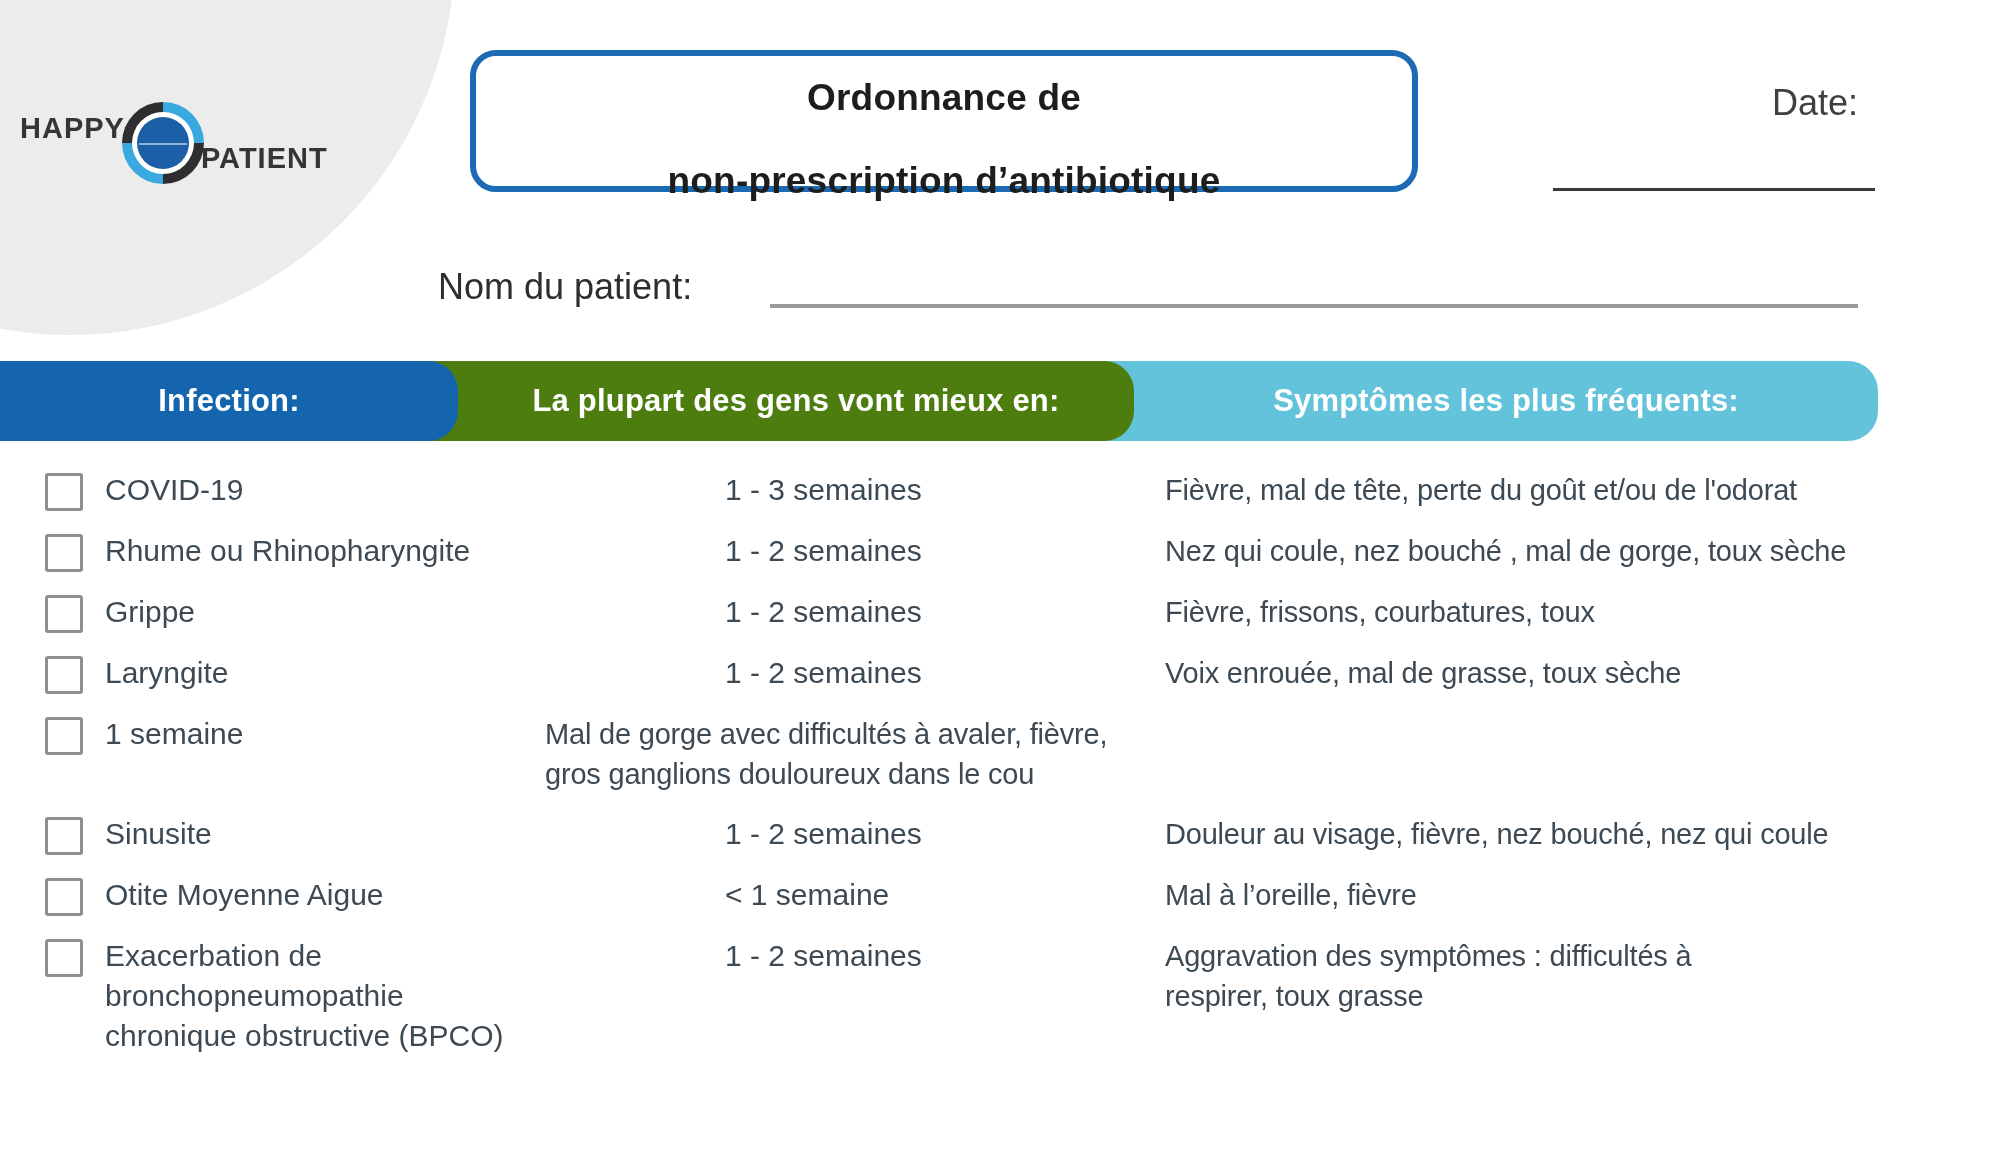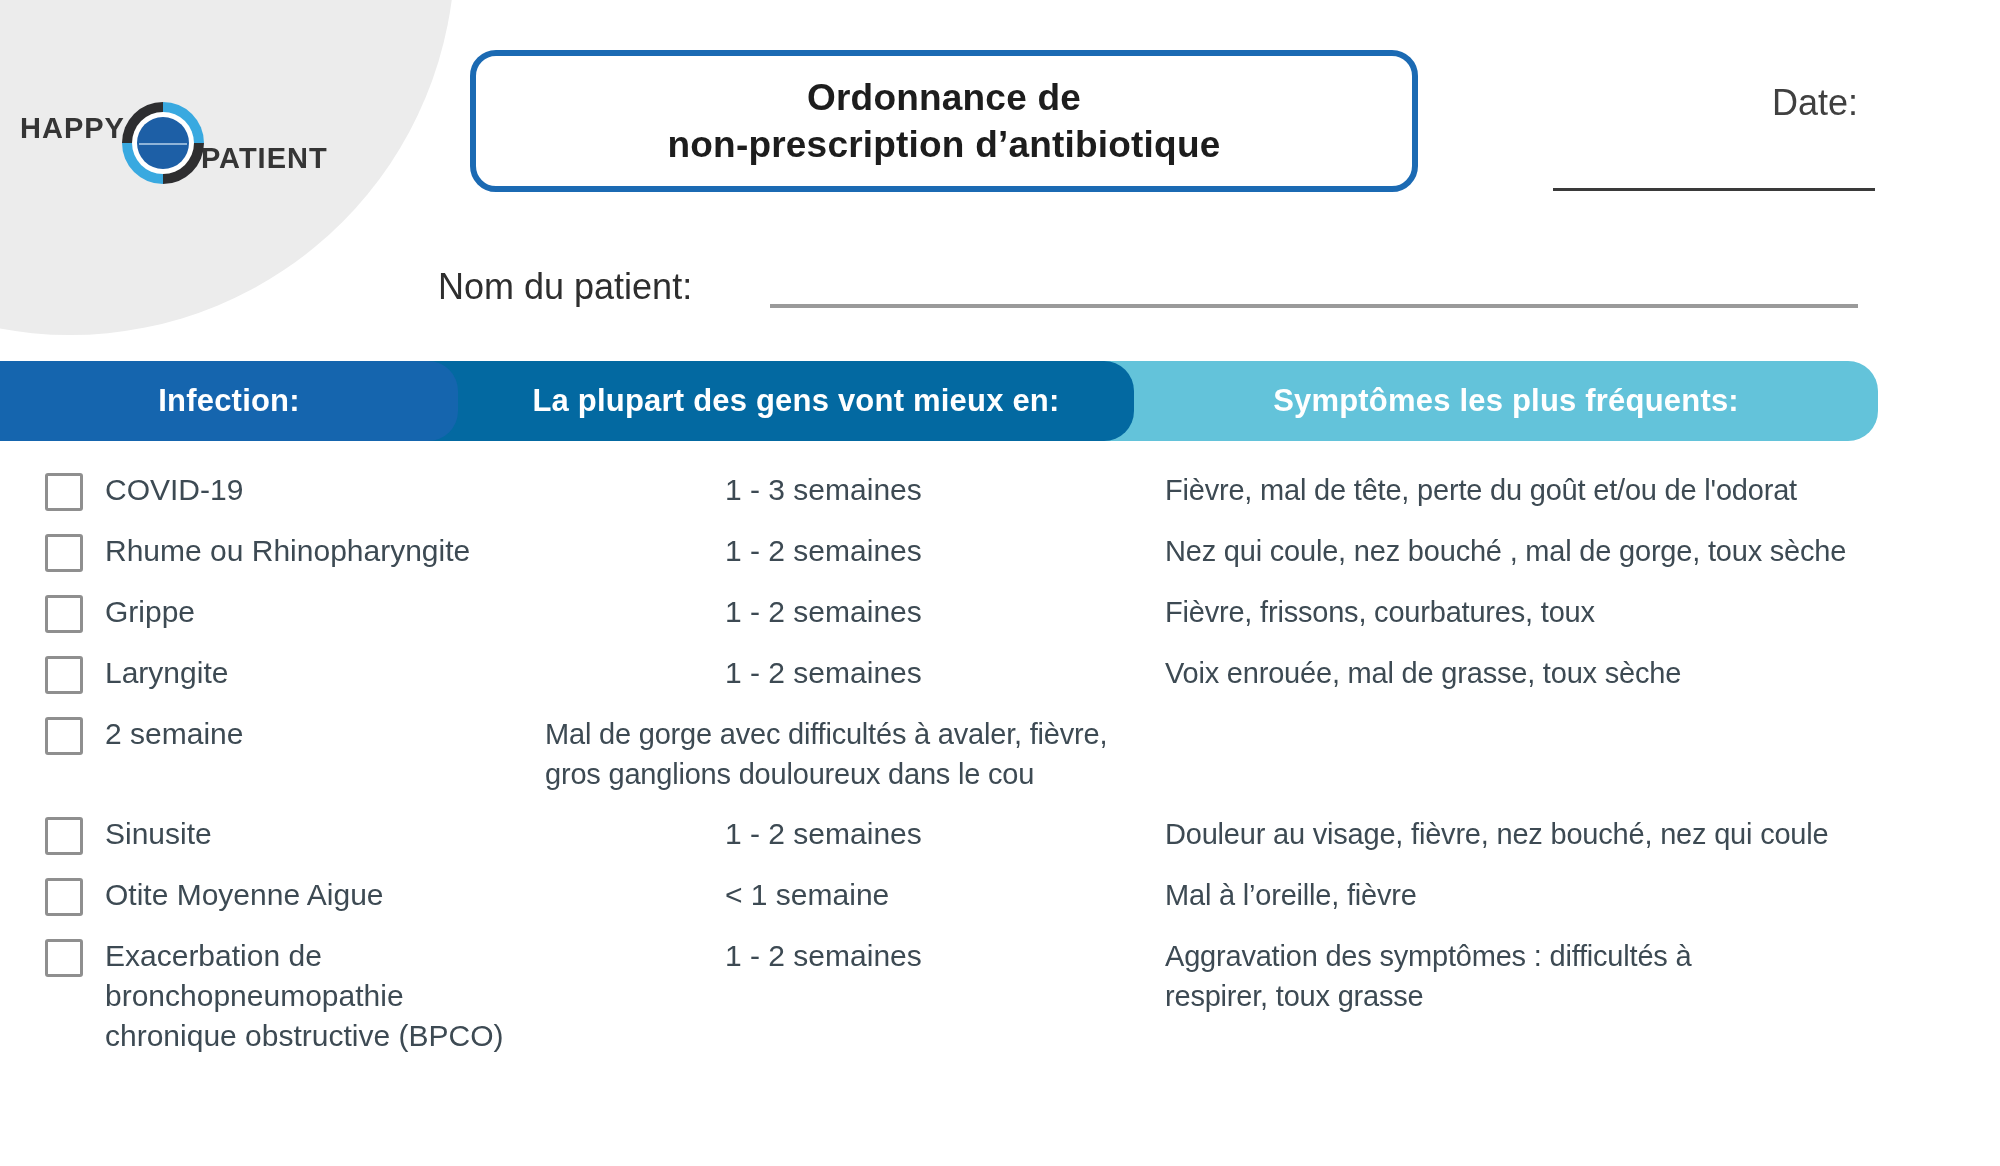--- a/index.html
+++ b/index.html
@@ -23,21 +23,21 @@
   .logo-gap  { position:absolute; inset:10px; border-radius:50%; background:#ffffff; }
   .logo-core { position:absolute; inset:15px; border-radius:50%; background:#1d5fa6; }
   .logo-equator { position:absolute; left:17px; right:17px; top:50%; height:2px; background:#8fb4d8; }
   .logo-patient { font-size:29px; font-weight:bold; letter-spacing:1px; color:#353535; margin-top:30px; }
   
   .title-box {
     position:absolute; left:470px; top:50px; width:948px; height:142px; box-sizing:border-box;
     border:6px solid #1b6ab3; border-radius:26px; background:#ffffff;
     display:flex; flex-direction:column; justify-content:center; align-items:center;
   }
-  .title-line { font-size:37px; font-weight:bold; color:#1d1d1d; line-height:47px; letter-spacing:0.2px; }
+  .title-line { font-size:37px; font-weight:bold; color:#1d1d1d; line-height:47px; letter-spacing:0.2px;margin-top:36px; }
   
   .date-label { position:absolute; left:1772px; top:82px; font-size:36px; color:#404040; }
   .date-line  { position:absolute; left:1553px; top:188px; width:322px; height:3px; background:#3a3a3a; }
   .name-label { position:absolute; left:438px; top:266px; font-size:36px; color:#2e2e2e; }
   .name-line  { position:absolute; left:770px; top:304px; width:1088px; height:4px; background:#9a9a9a; }
   
   .thead { position:absolute; left:0; top:361px; width:2000px; height:80px;border-radius:21px; }
   .pill {
     position:absolute; top:0; height:80px; border-radius:30px; box-sizing:border-box;
     display:flex; align-items:center; justify-content:center;
@@ -85,21 +85,21 @@
   <div class="date-label">Date:</div>
   <div class="date-line"></div>
 
   <div class="name-label">Nom du patient:</div>
   <div class="name-line"></div>
 
   <div class="thead">
     <div class="pill pill1" style="background: rgb(21, 101, 174);">
       <span>Infection:</span>
     </div>
-    <div class="pill pill2" style="background: #0369a1;">
+    <div class="pill pill2" style="background: #4d7c0f;">
       <span>La plupart des gens vont mieux en:</span>
     </div>
     <div class="pill pill3" style="background: rgb(99, 195, 218);">
       <span>Symptômes les plus fréquents:</span>
     </div>
   </div>
 
   <div class="tbody" id="table-body">
     <div class="row">
       <div class="cell-check">
@@ -134,21 +134,21 @@
       </div>
       <div class="cell cell-infection">Laryngite</div>
       <div class="cell cell-duration">1 - 2 semaines</div>
       <div class="cell cell-symptoms">Voix enrouée, mal de grasse, toux sèche</div>
     </div>
 
     <div class="row">
       <div class="cell-check">
         <span class="checkbox"></span>
       </div>
-      <div class="cell cell-duration">2 semaine</div>
+      <div class="cell cell-duration">1 semaine</div>
       <div class="cell cell-symptoms">Mal de gorge avec difficultés à avaler, fièvre,
 gros ganglions douloureux dans le cou</div>
     </div>
 
 
     <div class="row">
       <div class="cell-check">
         <span class="checkbox"></span>
       </div>
       <div class="cell cell-infection">Sinusite</div>

